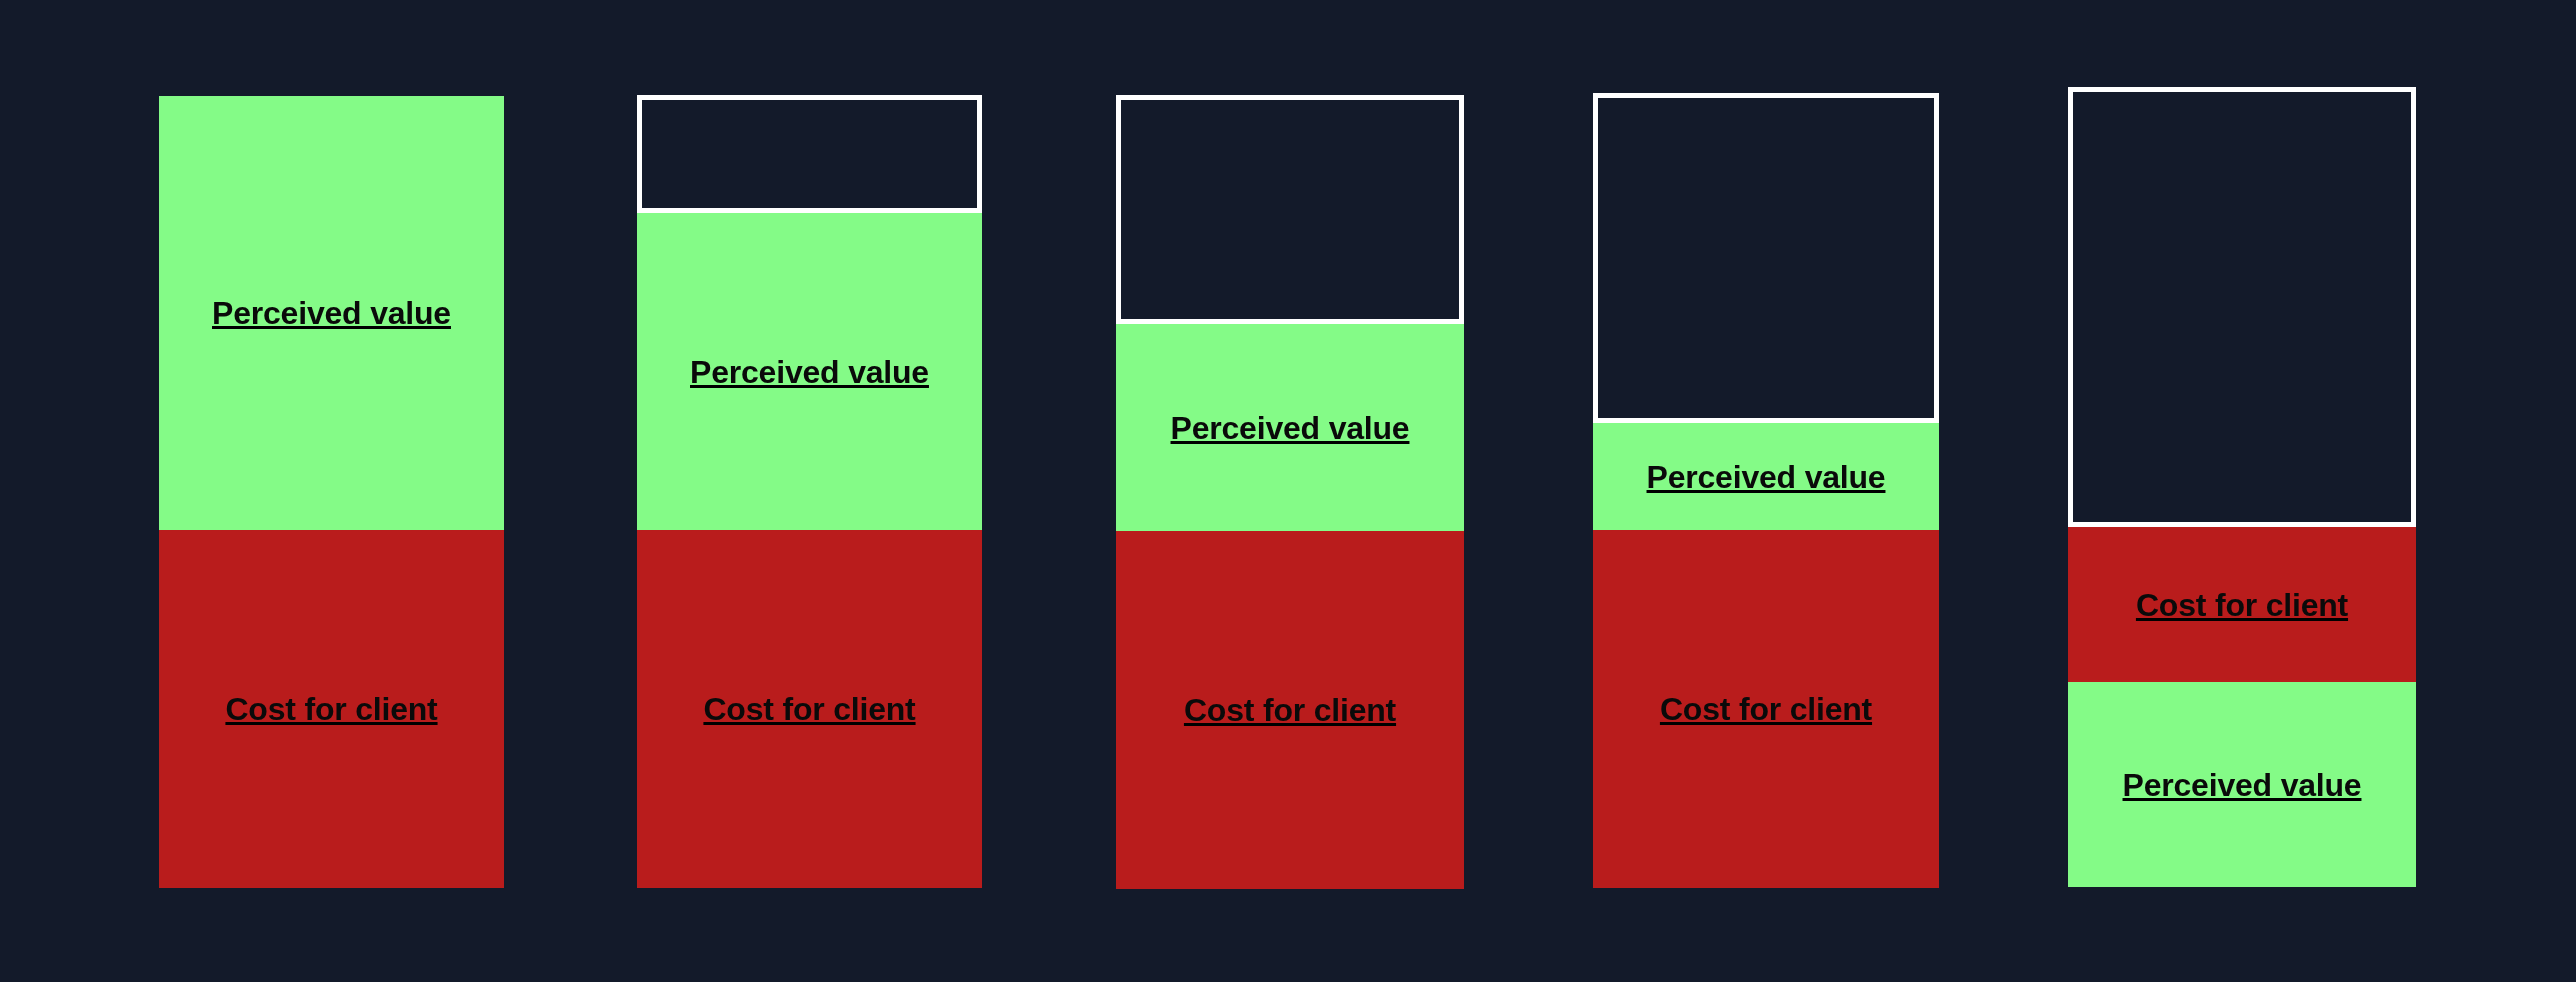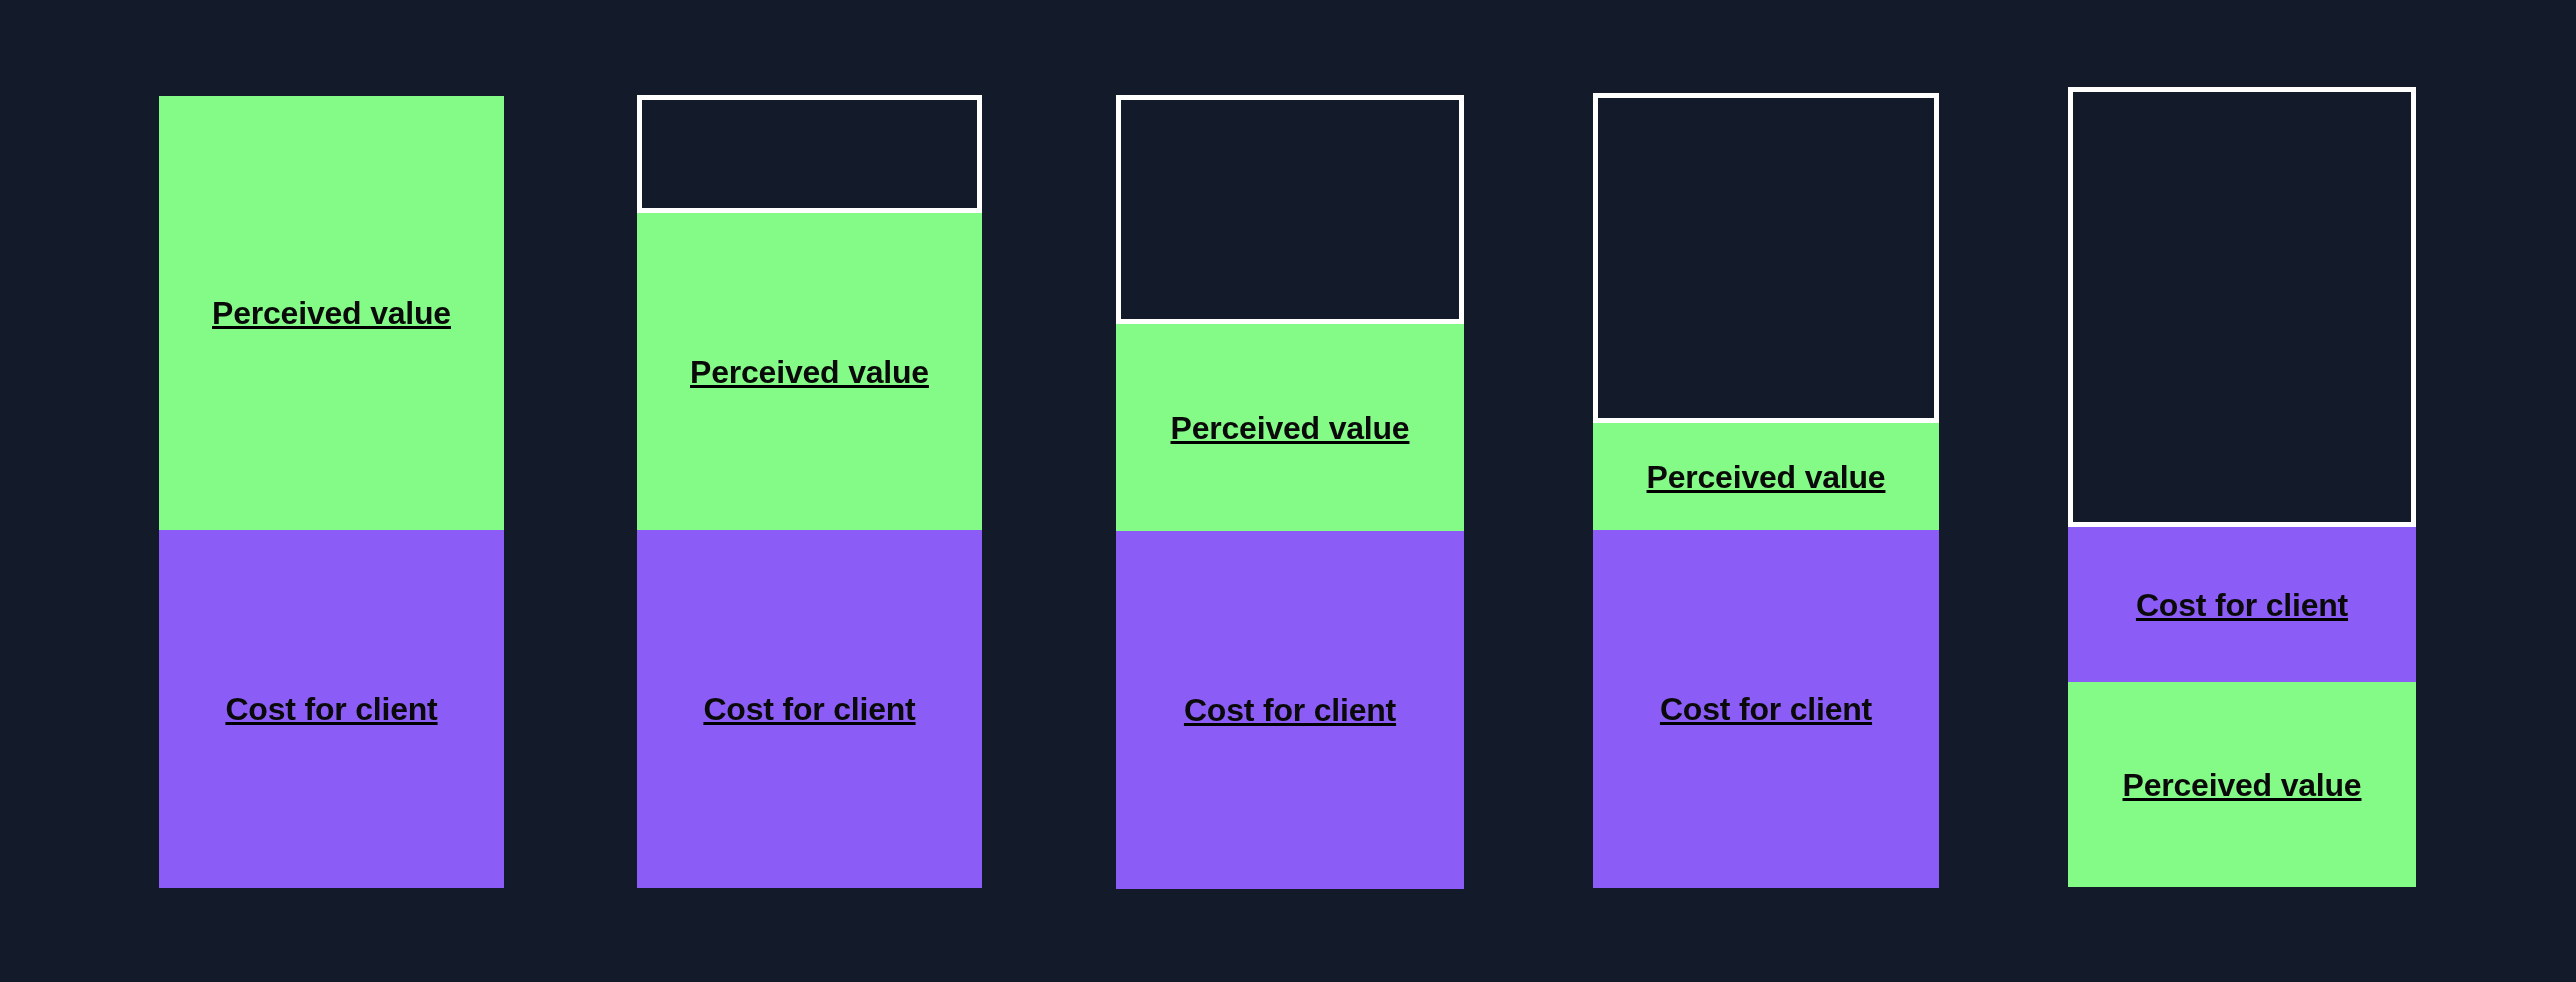--- a/index.html
+++ b/index.html
@@ -31,21 +31,21 @@
     box-sizing: border-box;
     display: flex;
     align-items: center;
     justify-content: center;
     width: 100%;
   }
   .segment-perceived {
     background: #84FB87;
   }
   .segment-cost {
-    background: #8b5cf6;
+    background: #b91c1c;
   }
   .segment-empty {
     background: transparent;
     border: 5.3px solid #FFFFFF;
   }
   .segment-label {
     font-size: 32px;
     font-weight: bold;
     color: #0A0A0A;
     letter-spacing: -0.2px;

